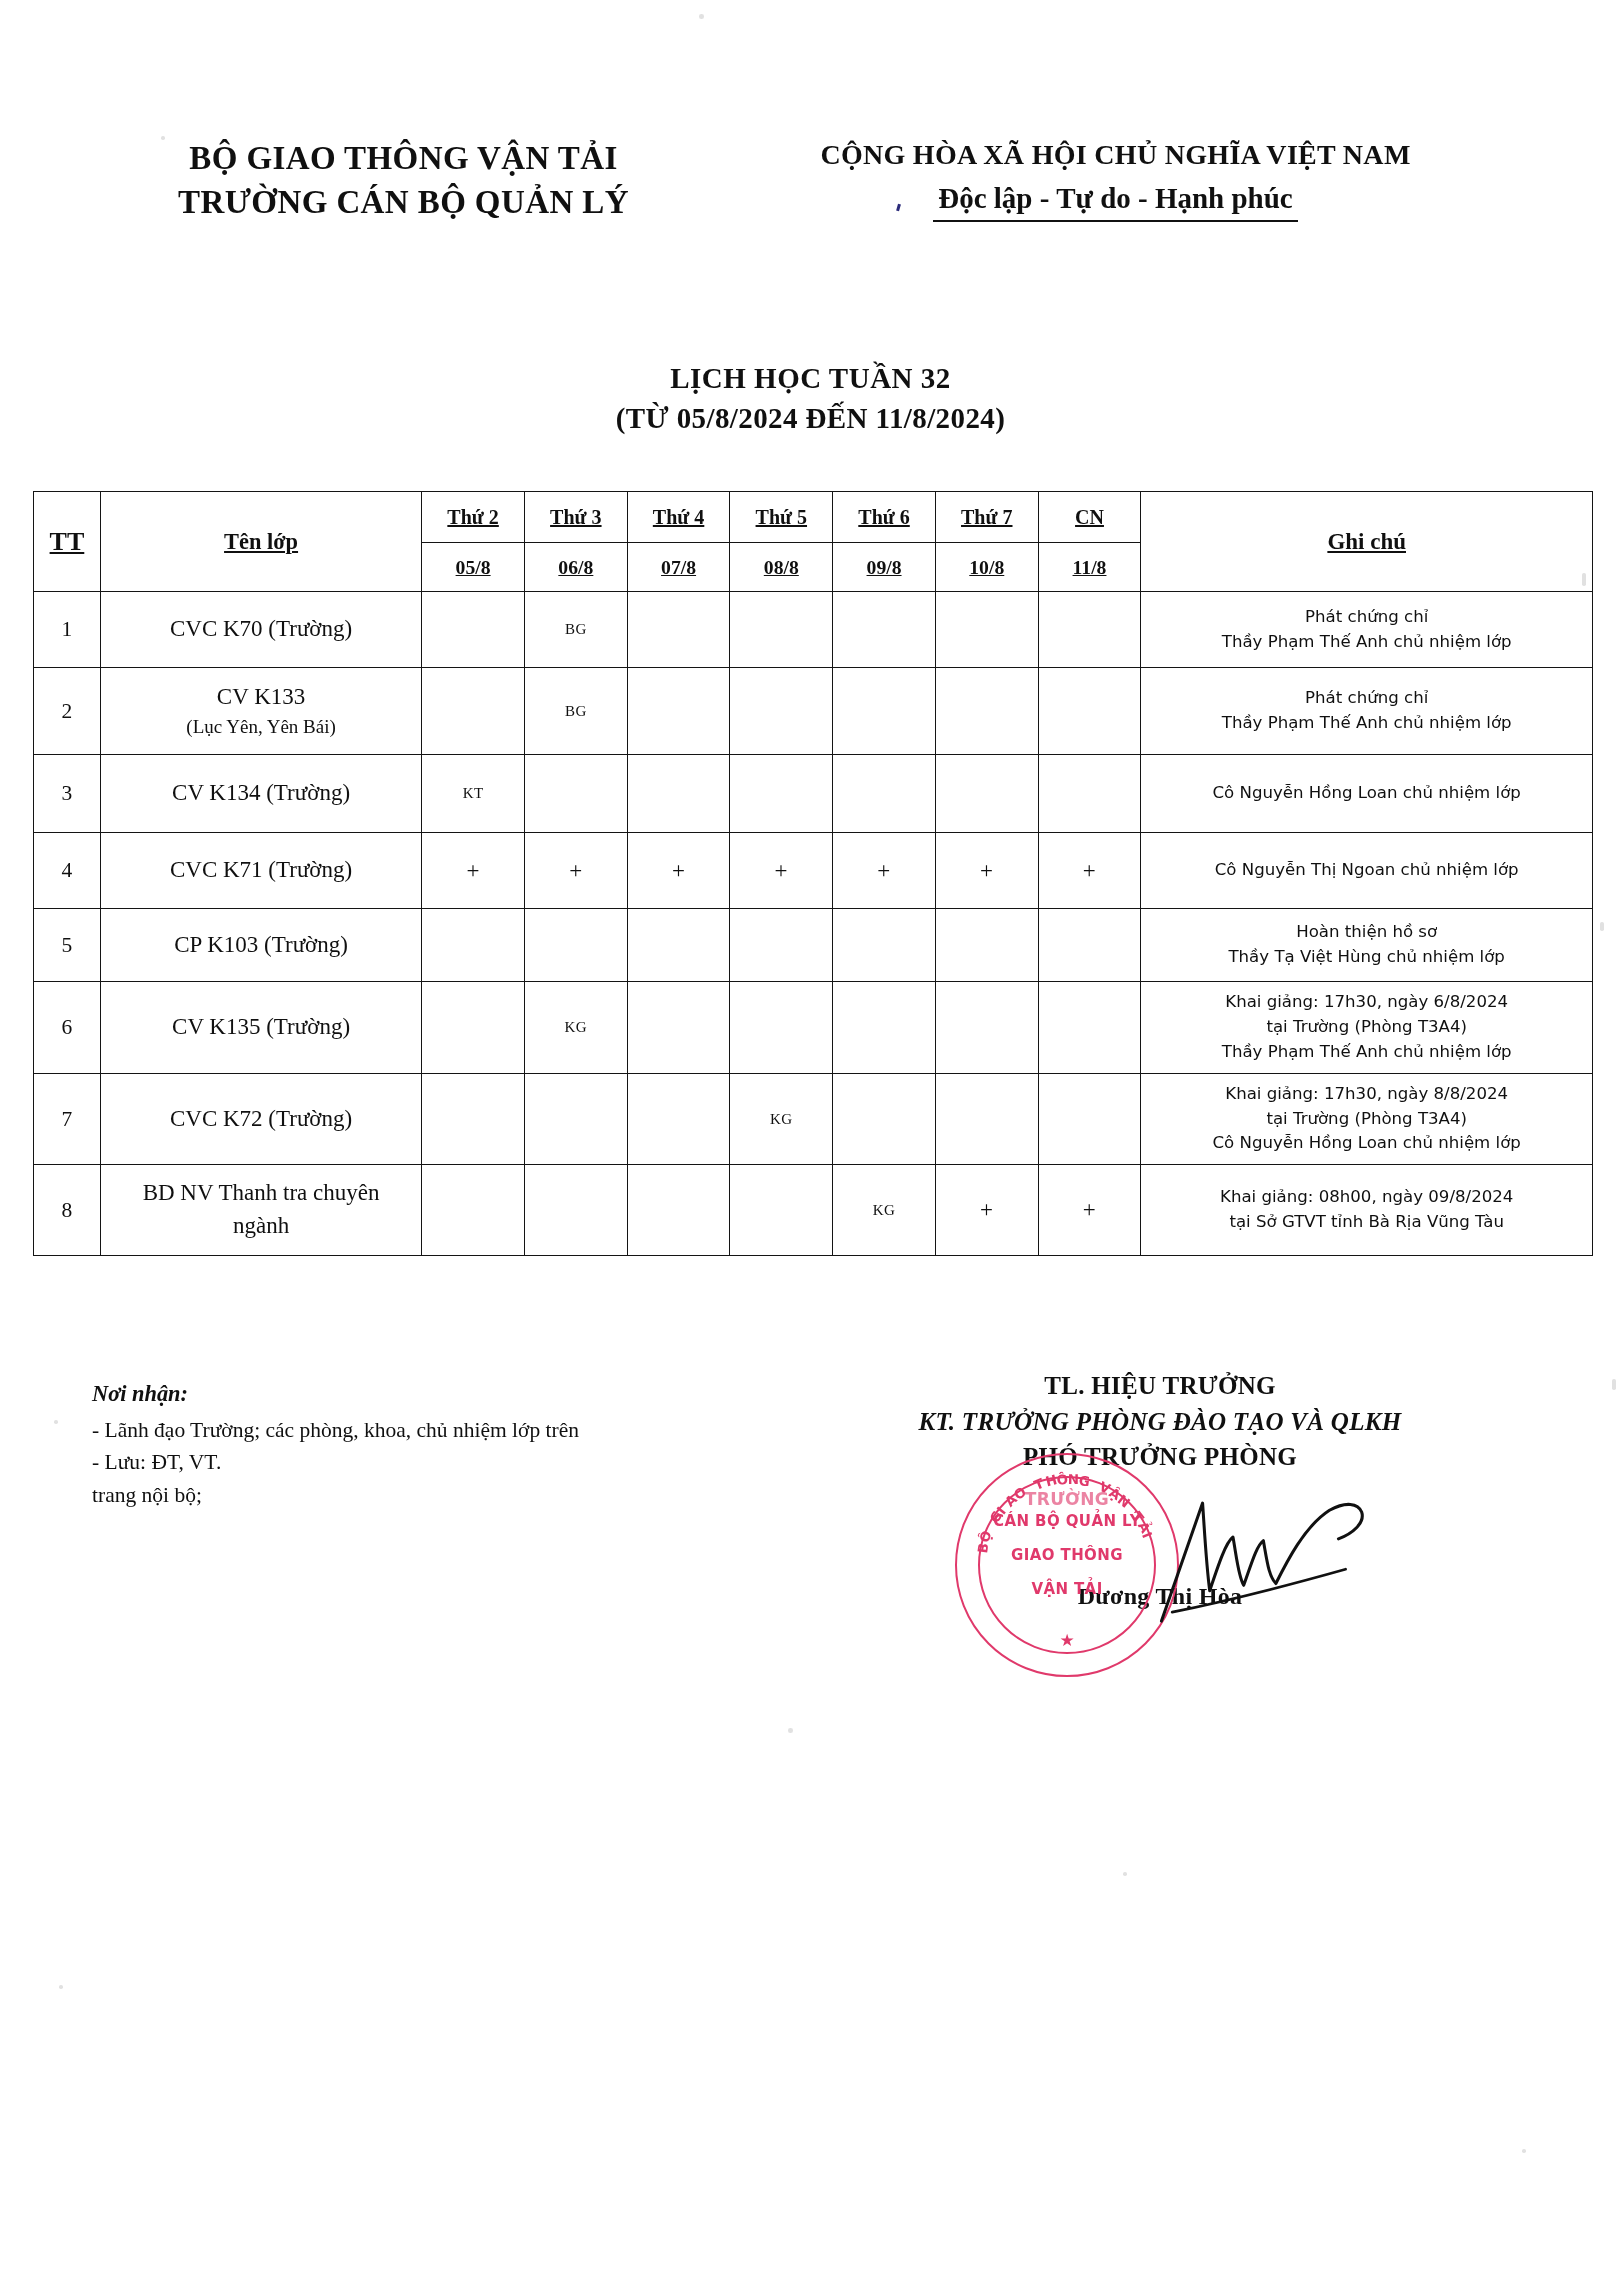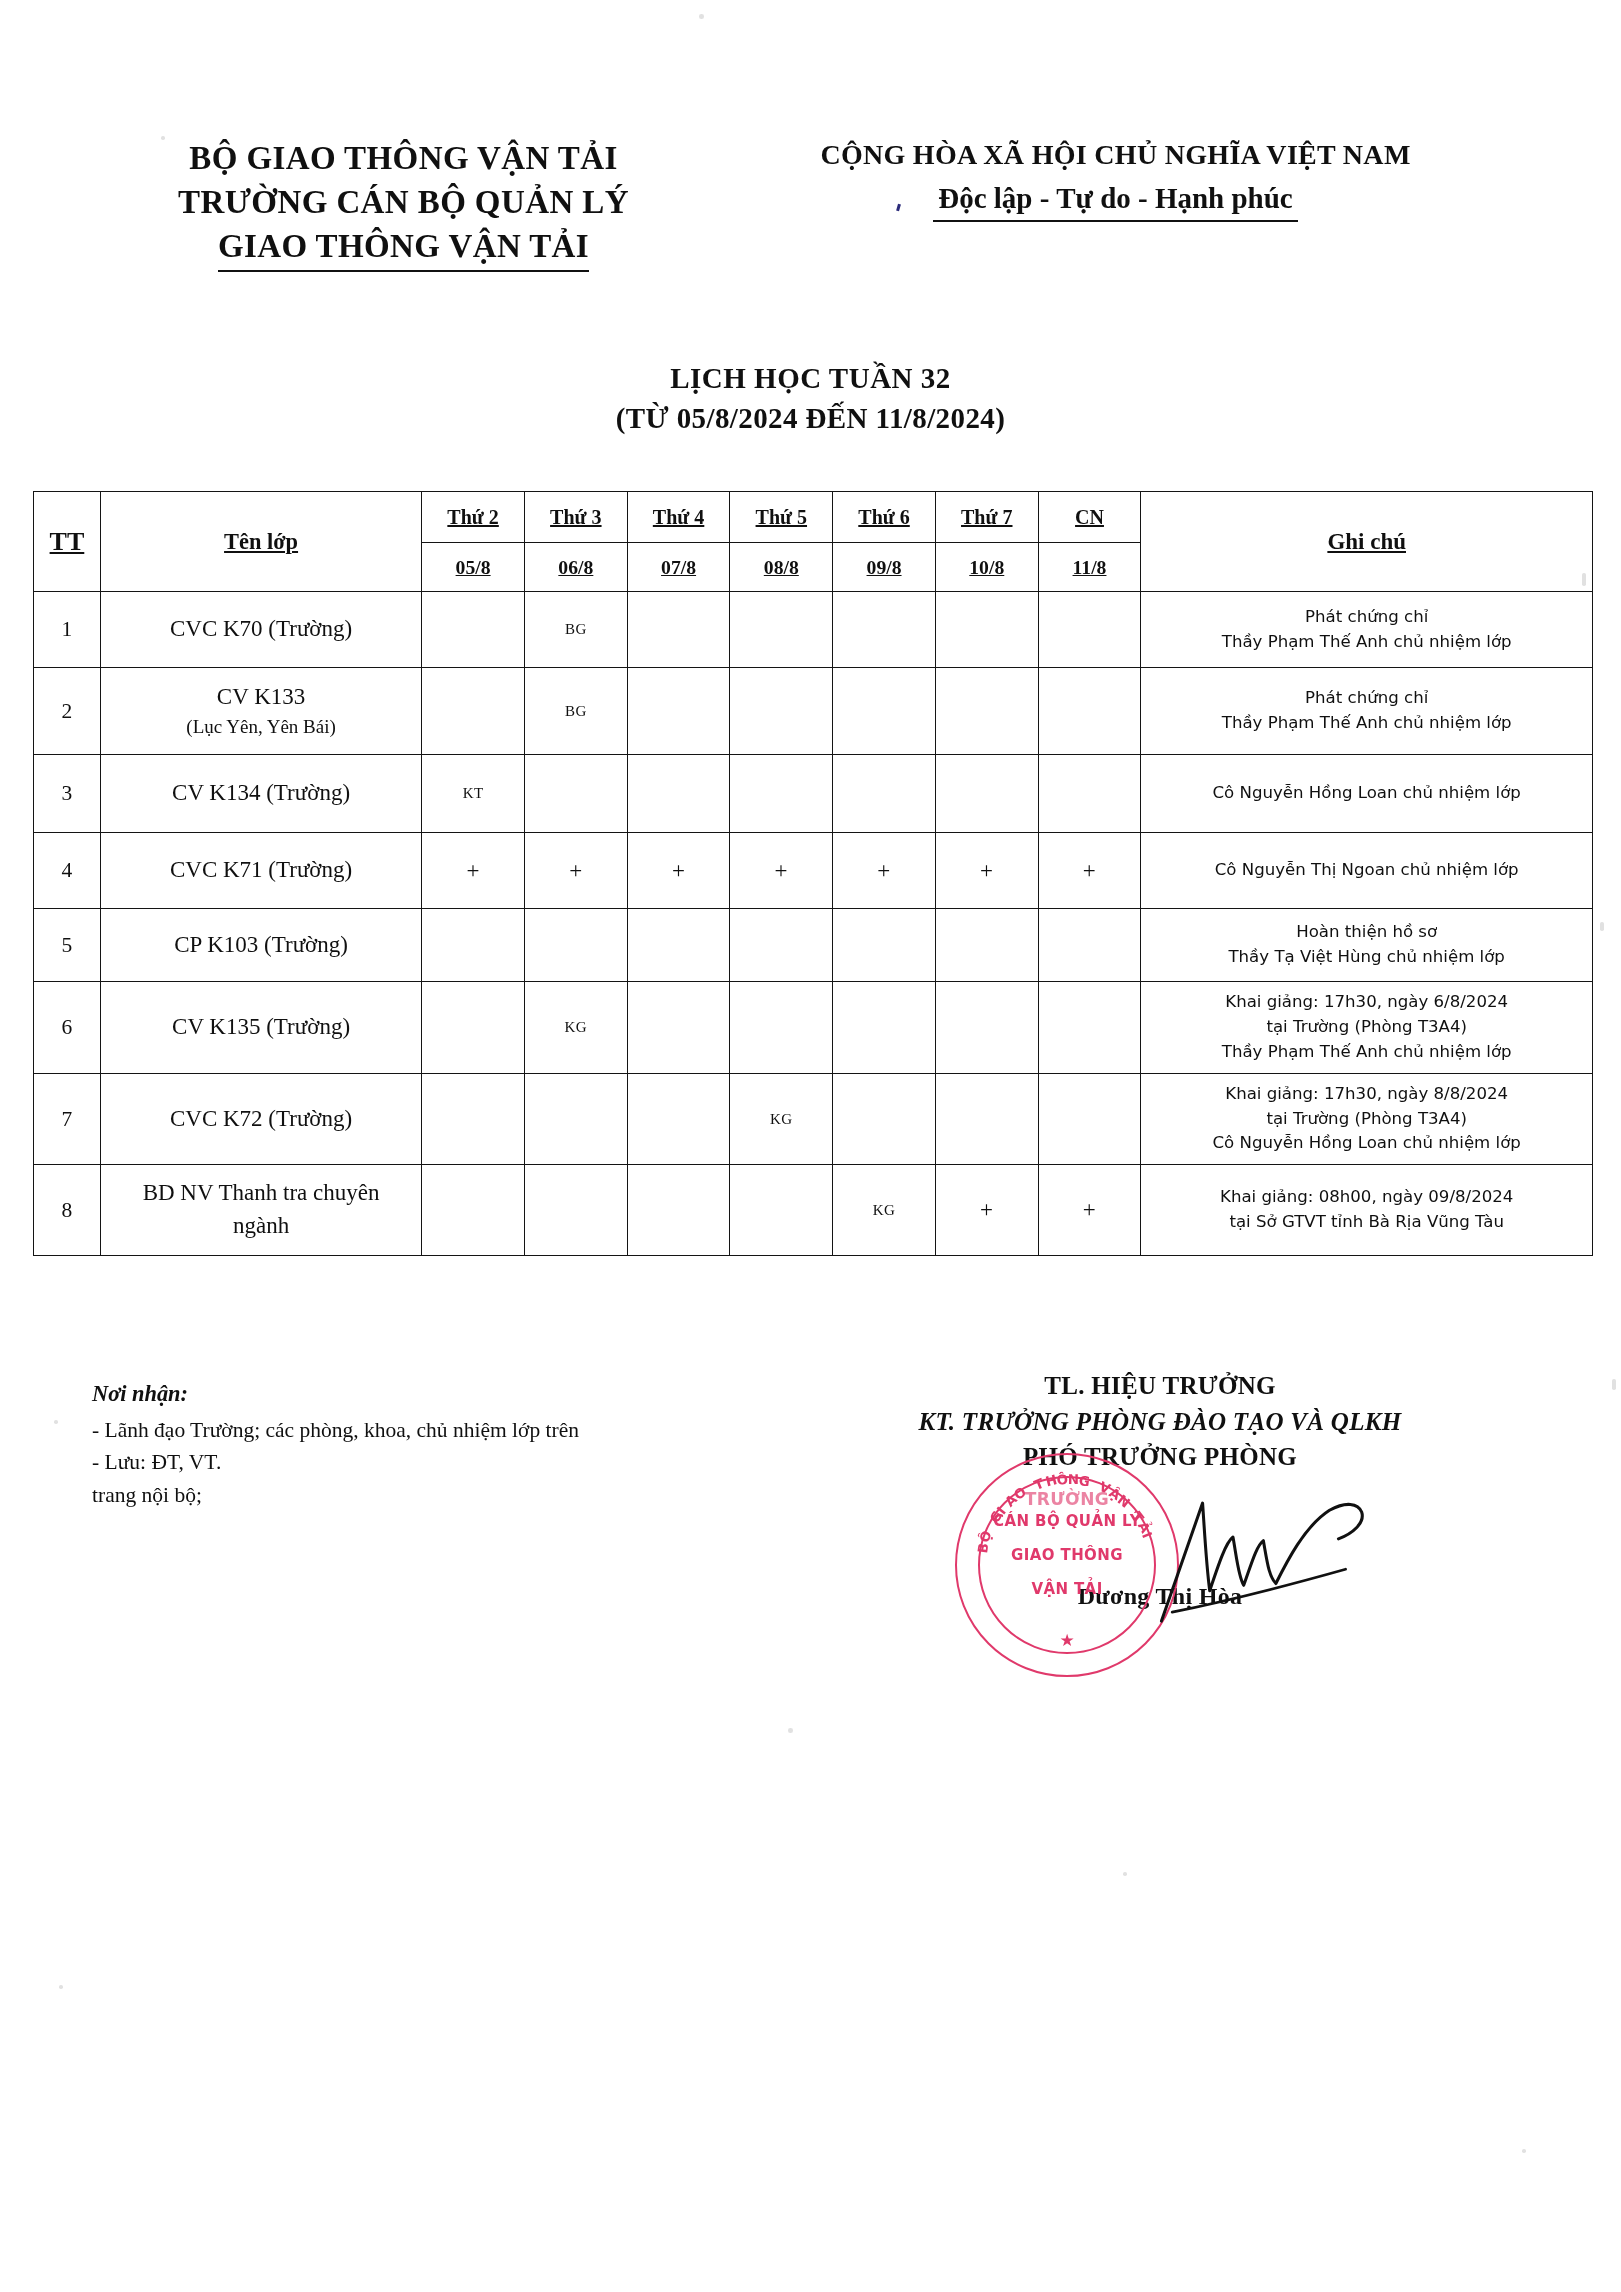--- a/index.html
+++ b/index.html
@@ -289,21 +289,20 @@
   <div class="speck" style="left:54px;top:1420px;width:3.6px;height:3.6px;"></div>
   <div class="speck" style="left:788px;top:1728px;width:4.5px;height:4.5px;"></div>
   <div class="speck" style="left:59px;top:1985px;width:3.6px;height:3.6px;"></div>
   <div class="speck" style="left:1123px;top:1872px;width:3.6px;height:3.6px;"></div>
   <div class="speck" style="left:1522px;top:2149px;width:3.6px;height:3.6px;"></div>
 
   <div class="header">
     <div class="hdr-left">
       <div class="org-line">BỘ GIAO THÔNG VẬN TẢI</div>
       <div class="org-line">TRƯỜNG CÁN BỘ QUẢN LÝ</div>
-      <div><span class="org-line u">GIAO THÔNG VẬN TẢI</span></div>
     </div>
     <div class="hdr-right">
       <div class="nation-line">CỘNG HÒA XÃ HỘI CHỦ NGHĨA VIỆT NAM</div>
       <div><span class="motto">Độc lập - Tự do - Hạnh phúc</span></div>
     </div>
   </div>
   <div class="dot-mark"></div>
 
   <div class="doc-title">
     <div class="t1">LỊCH HỌC TUẦN 32</div>

